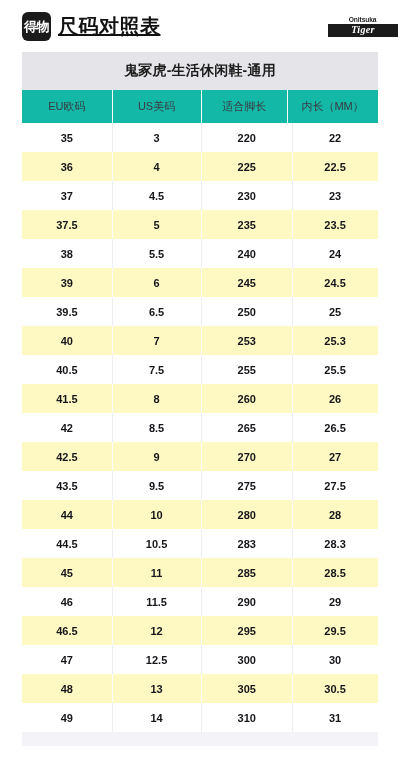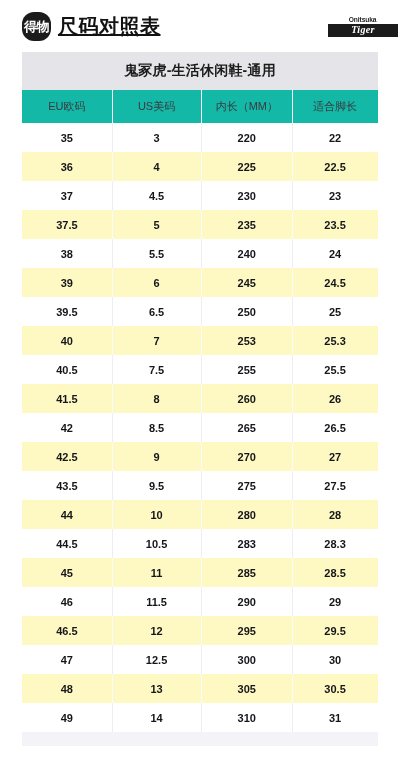--- a/index.html
+++ b/index.html
@@ -26,21 +26,21 @@
     box-sizing: border-box;
   }
   .brand-left {
     display: flex;
     align-items: center;
     gap: 7px;
   }
   .dewu-badge {
     width: 29px;
     height: 29px;
-    border-radius: 12px;
+    border-radius: 6px;
     background: #1b1b1b;
     color: #ffffff;
     display: flex;
     align-items: center;
     justify-content: center;
     font-size: 13px;
     font-weight: 700;
     letter-spacing: -0.5px;
     line-height: 1;
     flex: none;
@@ -169,22 +169,22 @@
 </div>
 
 <div class="subtitle-band">
   <div class="subtitle-text">鬼冢虎-生活休闲鞋-通用</div>
 </div>
 
 <div class="table-wrap">
   <div class="row head">
     <div class="cell c1">EU欧码</div>
     <div class="cell c2">US美码</div>
+    <div class="cell c4">适合脚长</div>
     <div class="cell c3">内长（MM）</div>
-    <div class="cell c4">适合脚长</div>
   </div>
   <div id="tbody">
       <div class="row odd">
         <div class="cell c1">35</div>
         <div class="cell c2">3</div>
         <div class="cell c3">220</div>
         <div class="cell c4">22</div>
       </div>
       <div class="row even">
         <div class="cell c1">36</div>

